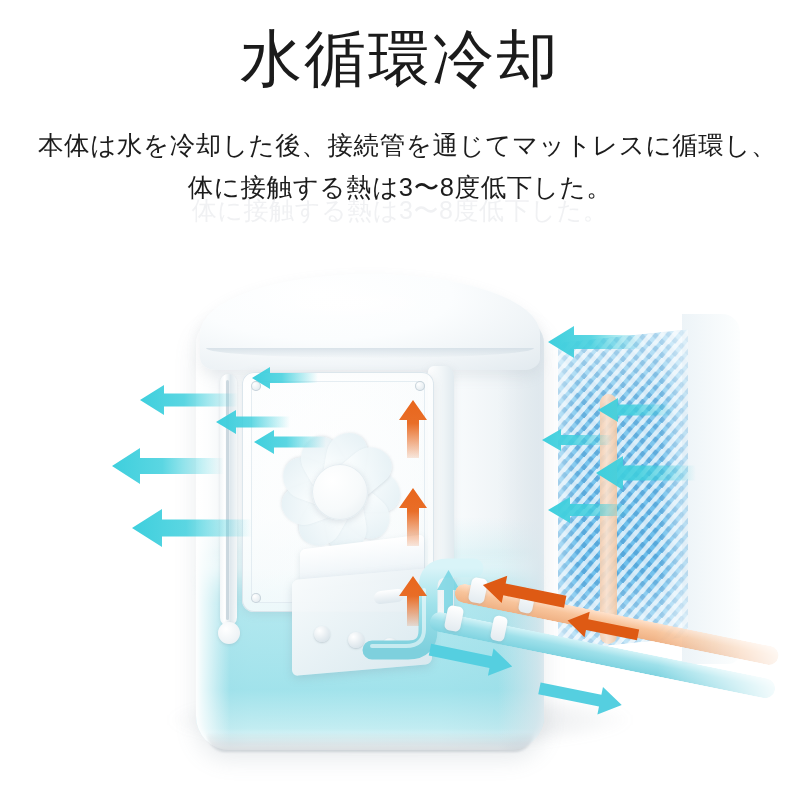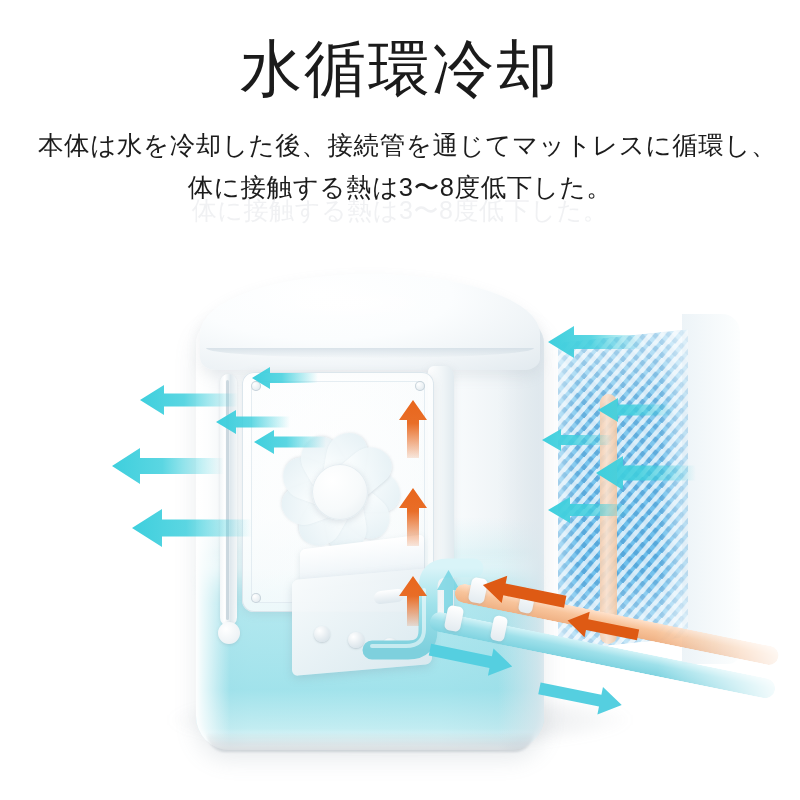--- a/index.html
+++ b/index.html
@@ -8,21 +8,21 @@
     width:800px;height:800px;overflow:hidden;
     background:#ffffff;
     font-family:"Liberation Sans","DejaVu Sans",sans-serif;
     position:relative;
     -webkit-font-smoothing:antialiased;
   }
   #page{position:absolute;inset:0;background:#fff;overflow:hidden;}
 
   
   .headline{
-    position:absolute;left:0;right:0;top:36px;
+    position:absolute;left:0;right:0;top:26px;
     text-align:center;
     font-family:"Liberation Serif","DejaVu Serif",serif;
     font-size:62px;line-height:1.08;
     color:#1b1b1b;
     letter-spacing:2px;
     font-weight:400;
     white-space:nowrap;
   }
   .subcopy{
     position:absolute;left:38px;right:38px;top:124px;

